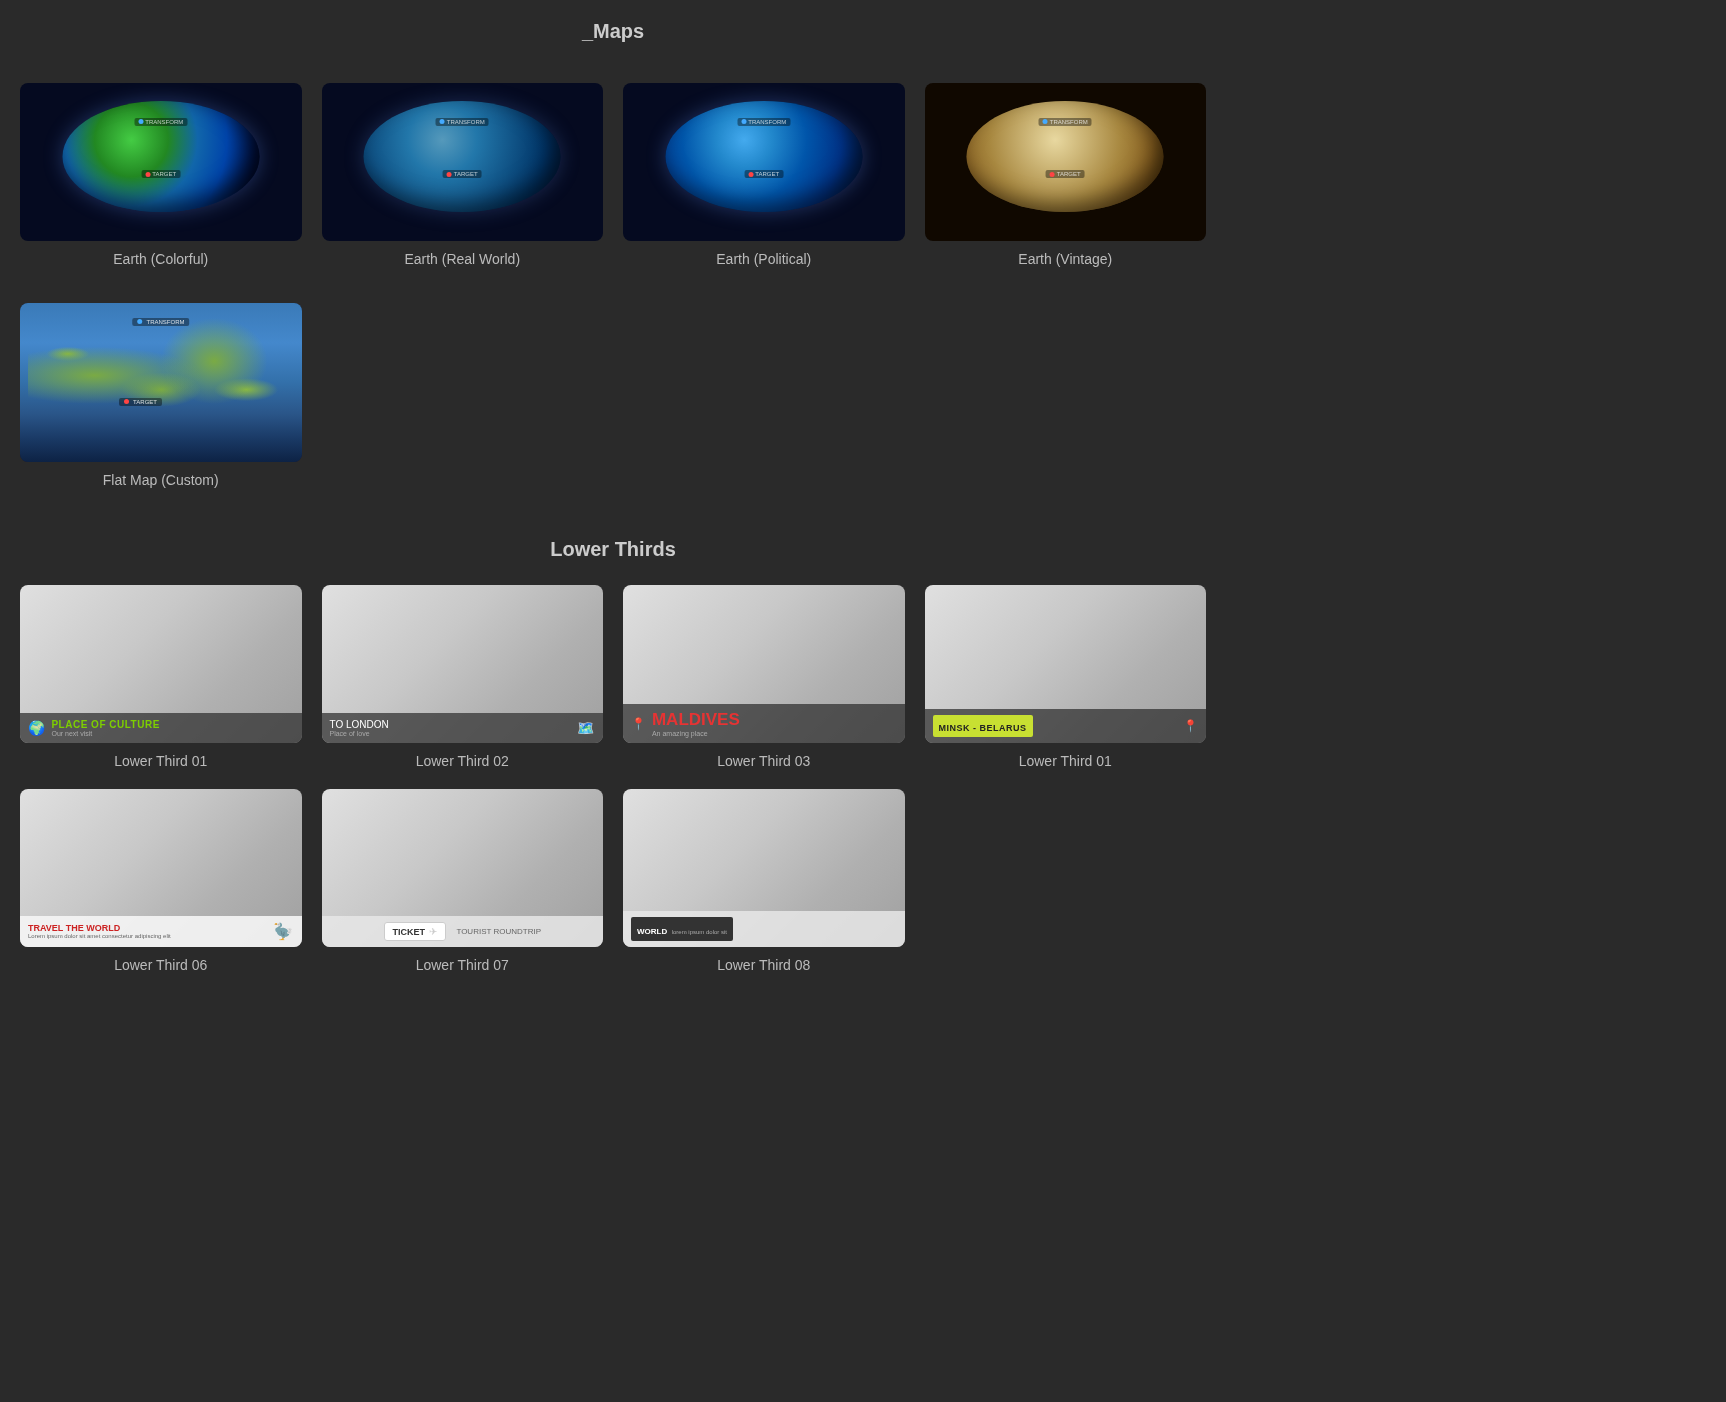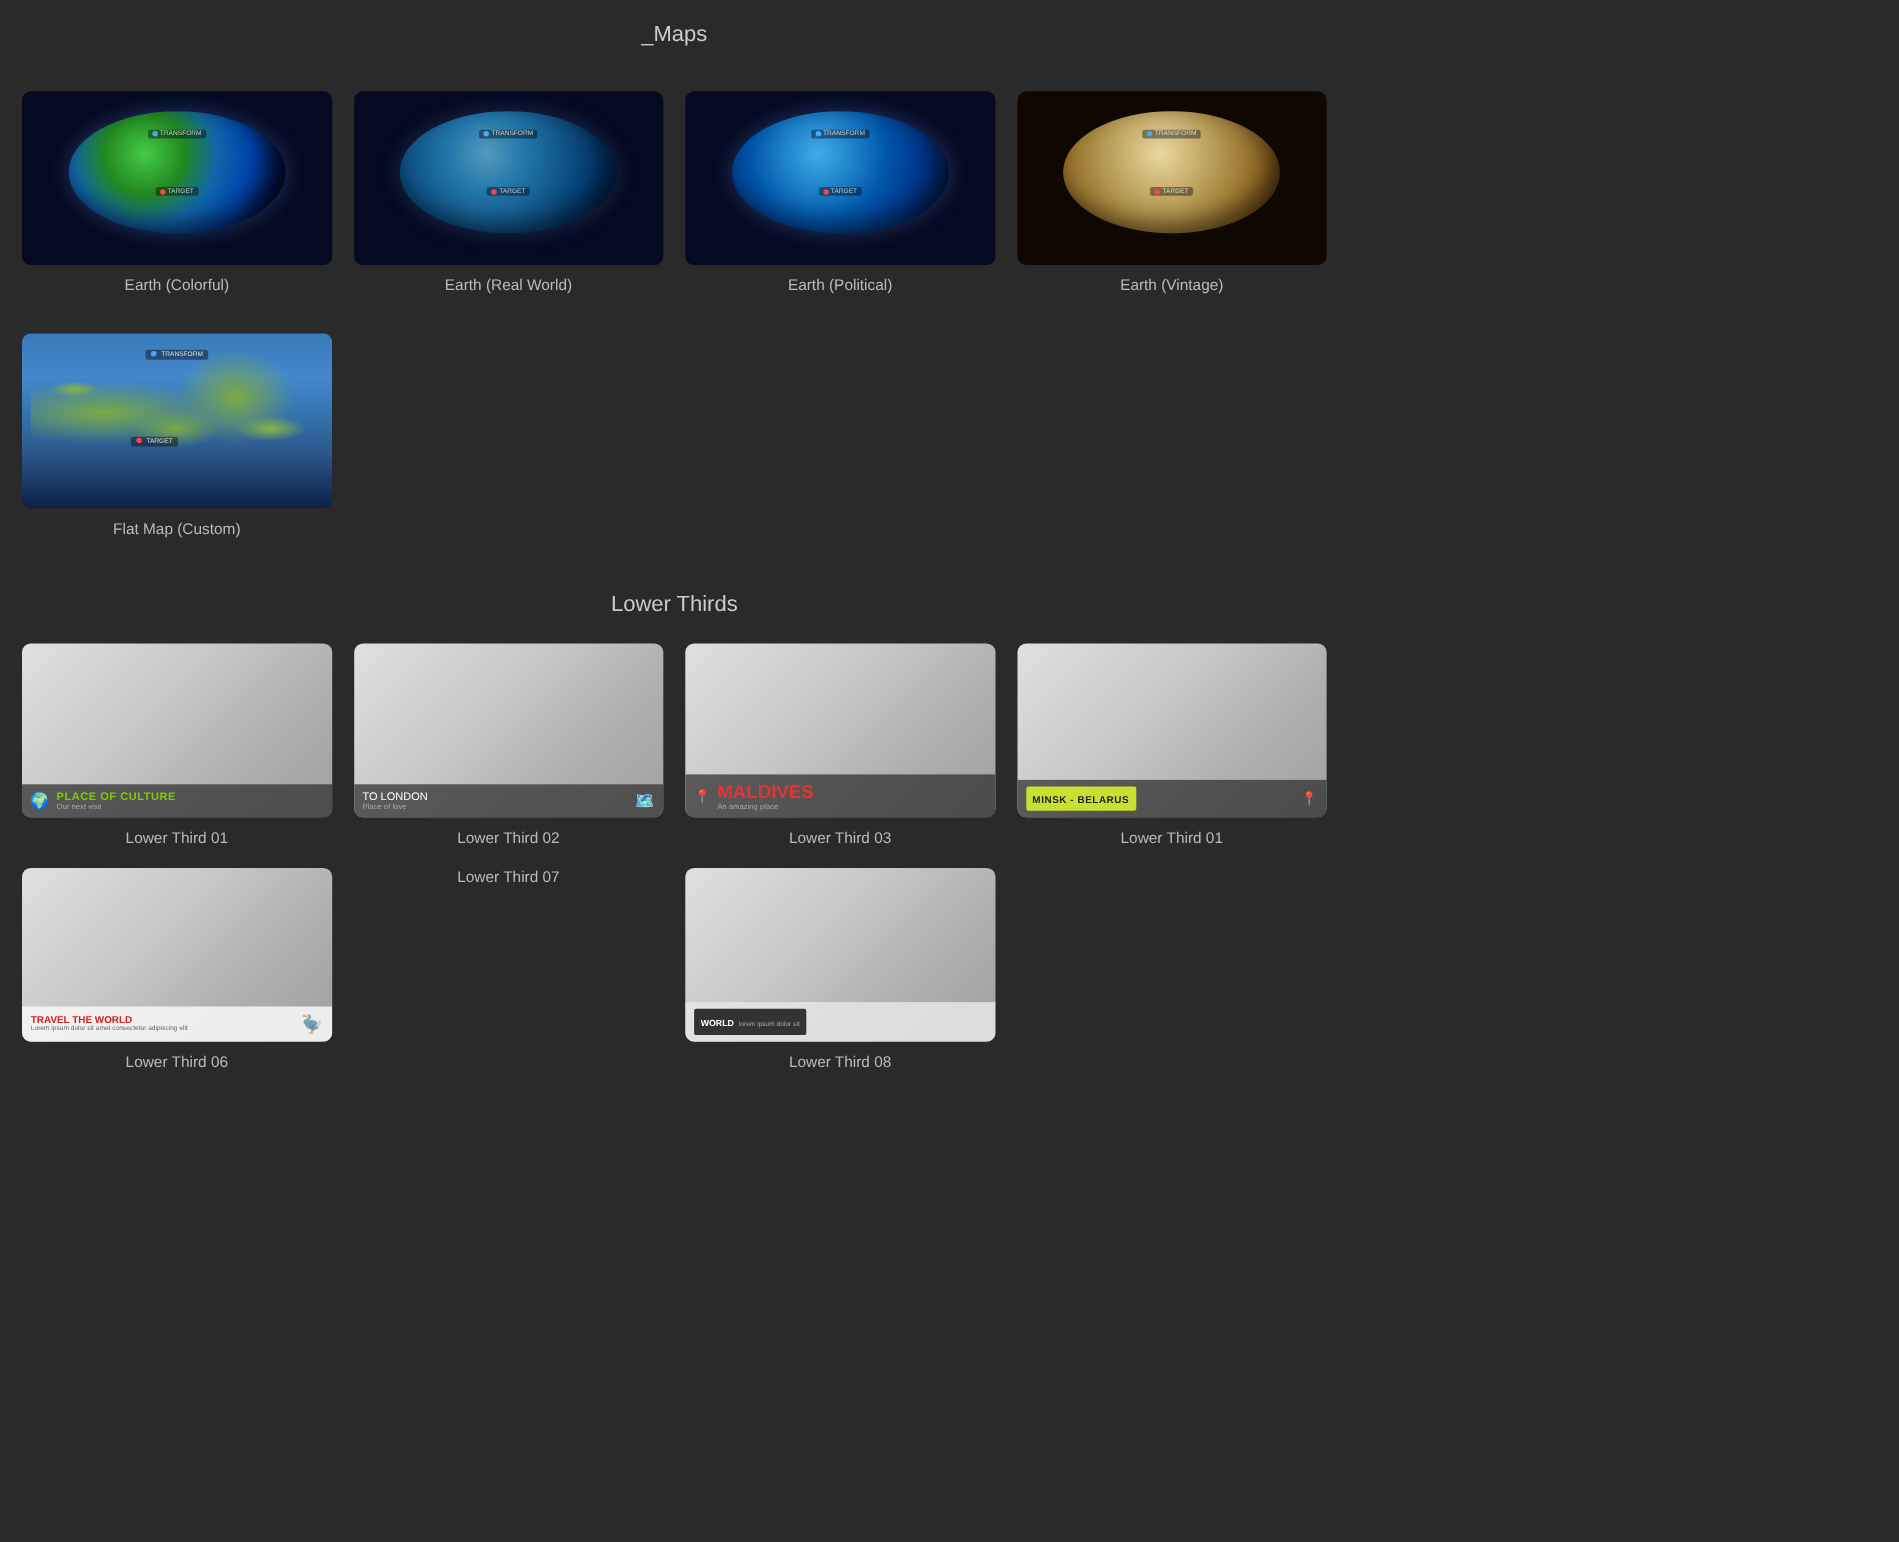--- a/index.html
+++ b/index.html
@@ -13,21 +13,21 @@
       font-family: -apple-system, BlinkMacSystemFont, 'Helvetica Neue', Arial, sans-serif;
       color: #cccccc;
       width: 1226px;
       min-height: 980px;
       padding: 20px 10px;
     }
 
     .section-title {
       text-align: center;
       font-size: 20px;
-      font-weight: 400;
+      font-weight: 700;
       color: #cccccc;
       margin-bottom: 24px;
     }
 
     .grid {
       display: grid;
       grid-template-columns: repeat(4, 1fr);
       gap: 20px;
       padding: 0 10px;
       margin-bottom: 20px;
@@ -541,20 +541,29 @@
           <span class="lt-travel-title">TRAVEL THE WORLD</span>
           <span class="lt-travel-sub">Lorem ipsum dolor sit amet consectetur adipiscing elit</span>
         </div>
         <span style="font-size:16px; margin-left:auto;">🦤</span>
       </div>
     </div>
     <span class="thumb-label">Lower Third 06</span>
   </div>
 
   <div class="grid-item">
+    <div class="thumb lower-third-thumb">
+      <div class="lt-overlay lt-ticket" style="background:rgba(230,230,230,0.85);">
+        <div class="lt-ticket-box">
+          <span class="lt-ticket-title">Ticket</span>
+          <span style="font-size:10px;">✈</span>
+        </div>
+        <span style="font-size:8px; color:#666; margin-left:4px;">TOURIST ROUNDTRIP</span>
+      </div>
+    </div>
     <span class="thumb-label">Lower Third 07</span>
   </div>
 
   <div class="grid-item">
     <div class="thumb lower-third-thumb">
       <div class="lt-overlay lt-world" style="background:rgba(230,230,230,0.85);">
         <div class="lt-world-box">
           <span class="lt-world-title">WORLD</span>
           <span style="font-size:6px; color:#aaa;">lorem ipsum dolor sit</span>
         </div>

